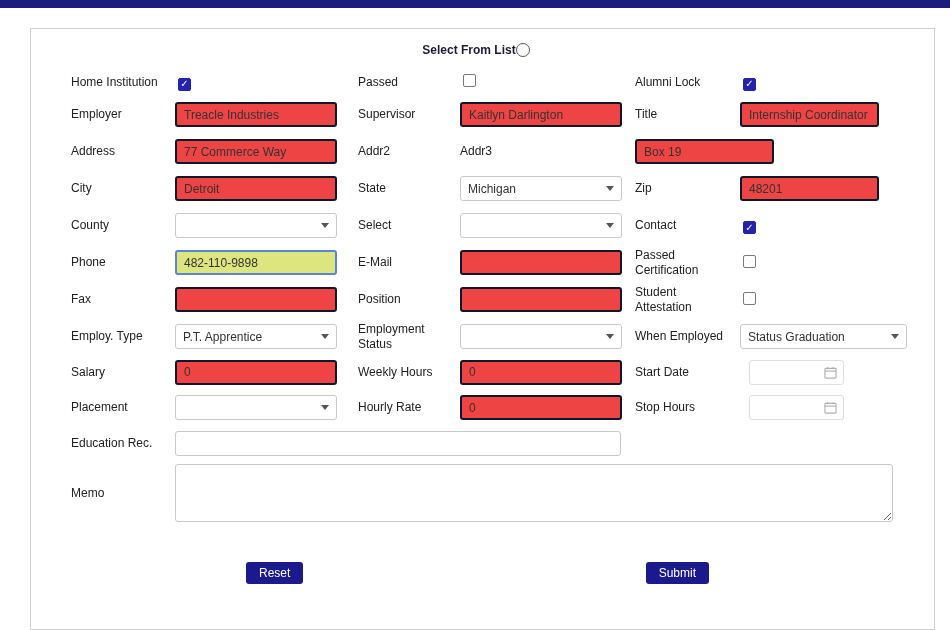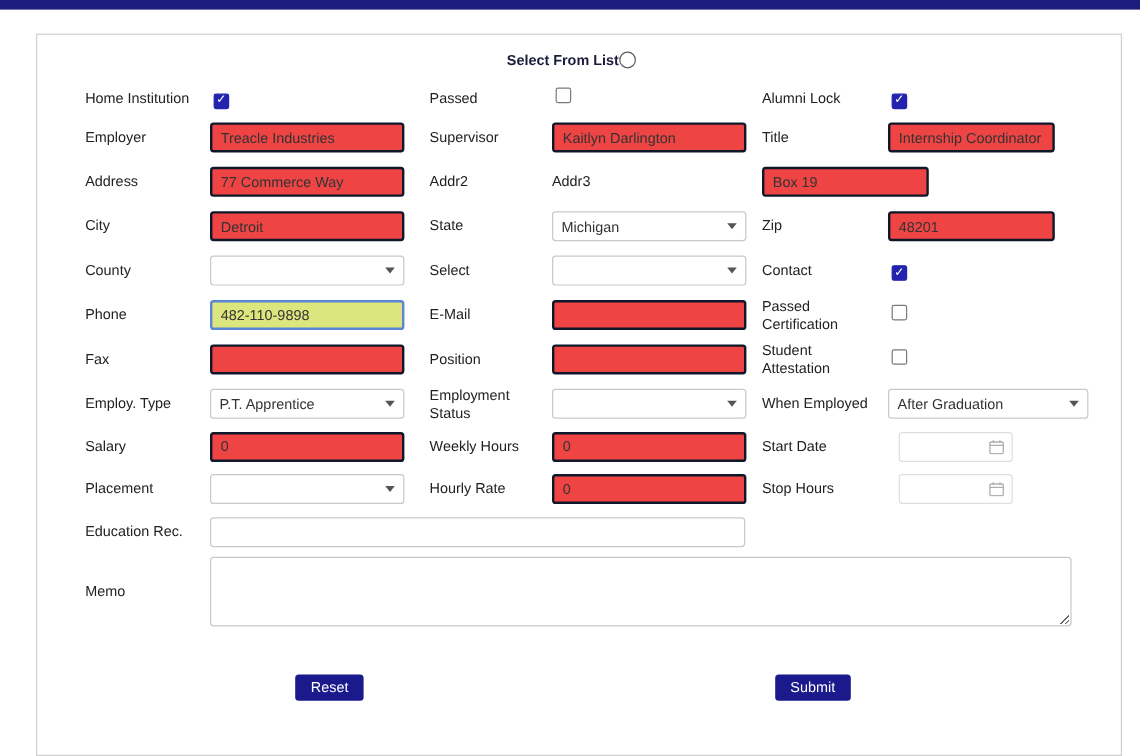--- a/index.html
+++ b/index.html
@@ -143,21 +143,21 @@
       <div class="lbl">Employment Status</div>
       <div>
         <div class="select">
           <span></span>
           <span class="caret"></span>
         </div>
       </div>
       <div class="lbl">When Employed</div>
       <div>
         <div class="select w3">
-          <span>After Graduation</span>
+          <span>Status Graduation</span>
           <span class="caret"></span>
         </div>
       </div>
     </div>
 
     <div class="row sm">
       <div class="lbl">Salary</div>
       <div><input class="ti" value="0" style=""></div>
       <div class="lbl">Weekly Hours</div>
       <div><input class="ti" value="0" style=""></div>

